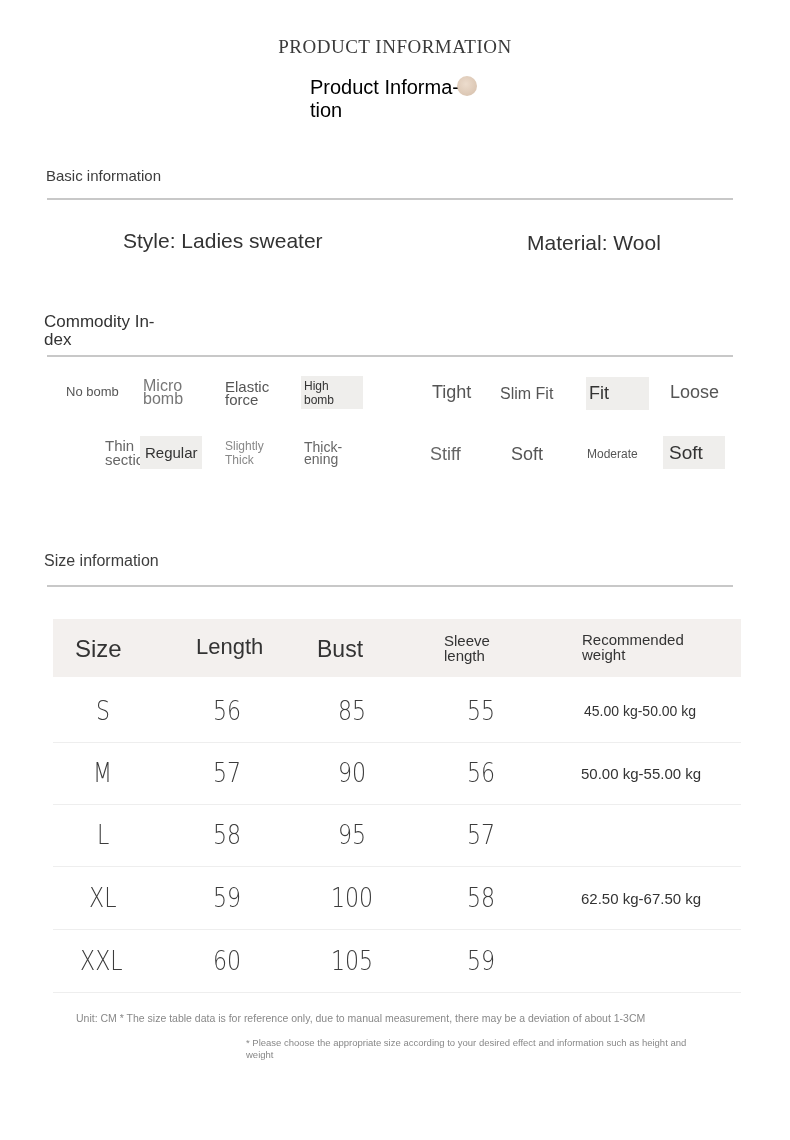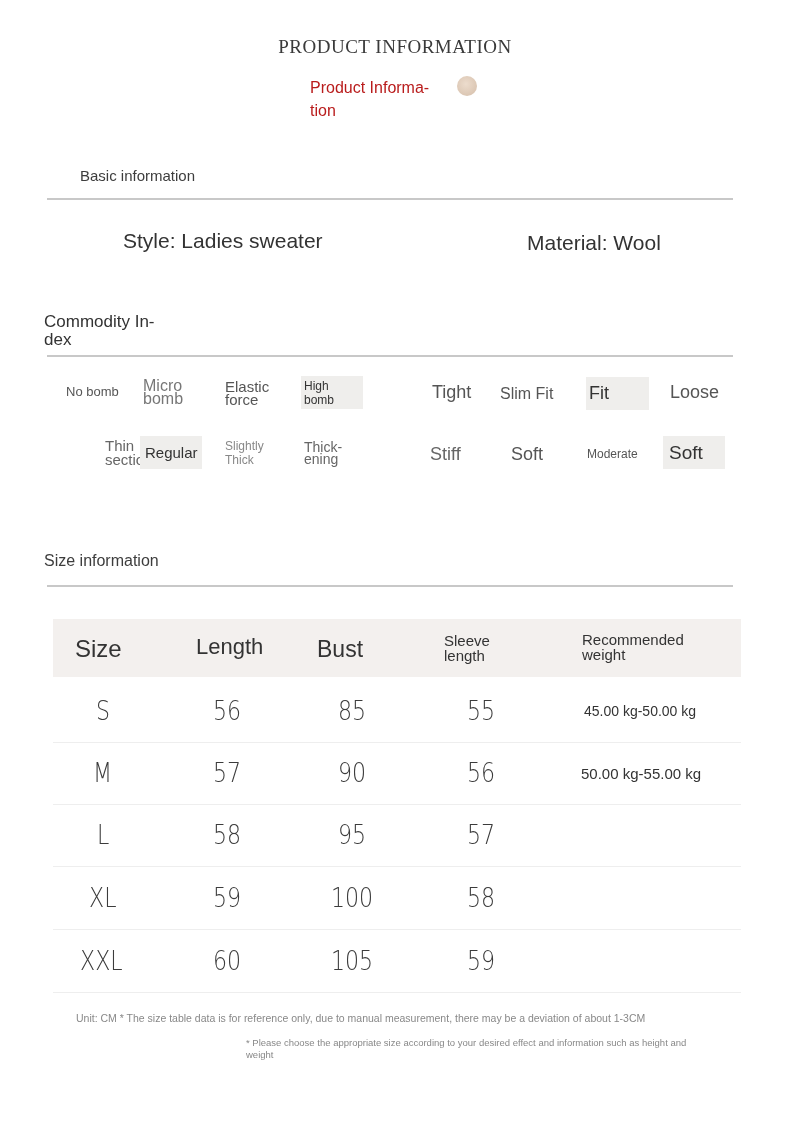--- a/index.html
+++ b/index.html
@@ -1,19 +1,19 @@
 <!DOCTYPE html>
 <html><head>
 <meta charset="utf-8">
 <style>
   html, body { margin:0; padding:0; background:#ffffff; }
   body { width:790px; height:1140px; position:relative; overflow:hidden; font-family:"Liberation Sans", sans-serif; color:#333; }
   .abs { position:absolute; }
   .brand-title { left:0; width:790px; top:36px; text-align:center; font-family:"Liberation Serif", serif; font-size:19px; letter-spacing:0.5px; color:#3a3a3a; }
-  .sub-title { left:310px; top:76px; width:170px; font-size:16px; line-height:23px; color:#b91c1c; }
+  .sub-title { left:310px; top:76px; width:170px; font-size:20px; line-height:23px; color:#000000; }
   .dot { left:457px; top:76px; width:20px; height:20px; border-radius:50%; background:radial-gradient(circle at 45% 40%, #e9d6c4, #cdb29a); opacity:0.85; }
   .section-label { font-size:15px; color:#3d3d3d; }
   .rule { left:47px; width:686px; height:2px; background:#c8c8c8; }
   .basic-val { font-size:21px; color:#333; }
   .cell { position:absolute; display:flex; align-items:center; justify-content:flex-start; color:#555; }
   .cell.hl { background:#efeeec; }
   .ci-small { font-size:13px; line-height:14px; }
   .ci-big { font-size:18px; }
   .table-head { left:53px; top:619px; width:688px; height:58px; background:#f3f0ee; }
   .th { position:absolute; color:#333; }
@@ -25,21 +25,21 @@
 </head>
 <body>
 
 <div class="abs brand-title">PRODUCT INFORMATION</div>
 <div class="abs sub-title">
   <div>Product Informa-</div>
   <div>tion</div>
 </div>
 <div class="abs dot"></div>
 
-<div class="abs section-label" style="left:46px; top:167px;margin-left:34px;">Basic information</div>
+<div class="abs section-label" style="left:46px; top:167px;">Basic information</div>
 <div class="abs rule" style="top:198px;"></div>
 <div class="abs basic-val" style="left:123px; top:229px;">Style: Ladies sweater</div>
 <div class="abs basic-val" style="left:527px; top:231px;">Material: Wool</div>
 
 <div class="abs" style="left:44px; top:313px; font-size:17px; line-height:18px; color:#333;">
   <div>Commodity In-</div>
   <div>dex</div>
 </div>
 <div class="abs rule" style="top:355px;"></div>
 
@@ -120,20 +120,21 @@
   <div class="td" style="left:44px;">L</div>
   <div class="td" style="left:160px;">58</div>
   <div class="td" style="left:285px;">95</div>
   <div class="td" style="left:414px;">57</div>
 </div>
 <div class="row" style="top:867px;">
   <div class="td" style="left:36px;">XL</div>
   <div class="td" style="left:160px;">59</div>
   <div class="td" style="left:278px;">100</div>
   <div class="td" style="left:414px;">58</div>
+  <div class="tw" style="left:528px;">62.50 kg-67.50 kg</div>
 </div>
 <div class="row" style="top:930px;">
   <div class="td" style="left:27px;">XXL</div>
   <div class="td" style="left:160px;">60</div>
   <div class="td" style="left:278px;">105</div>
   <div class="td" style="left:414px;">59</div>
 </div>
 
 <div class="abs note" style="left:76px; top:1012px;">Unit: CM * The size table data is for reference only, due to manual measurement, there may be a deviation of about 1-3CM</div>
 <div class="abs note" style="left:246px; top:1037px; width:500px; font-size:9.5px; line-height:12px;">

